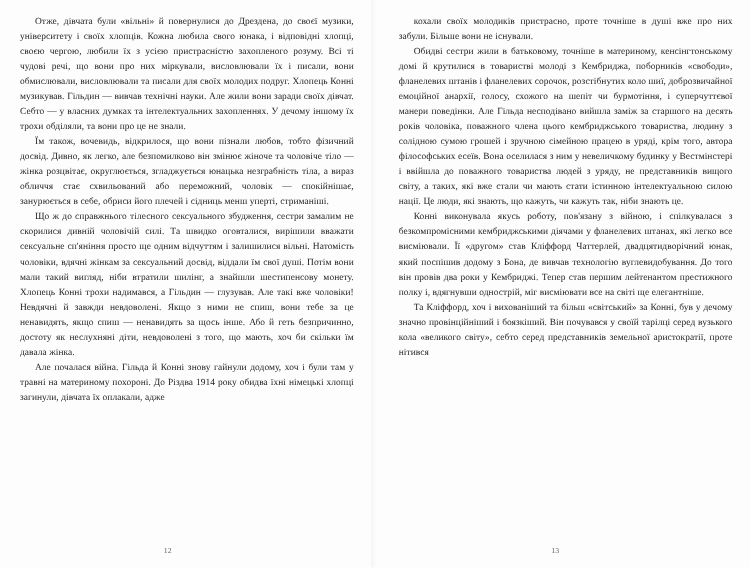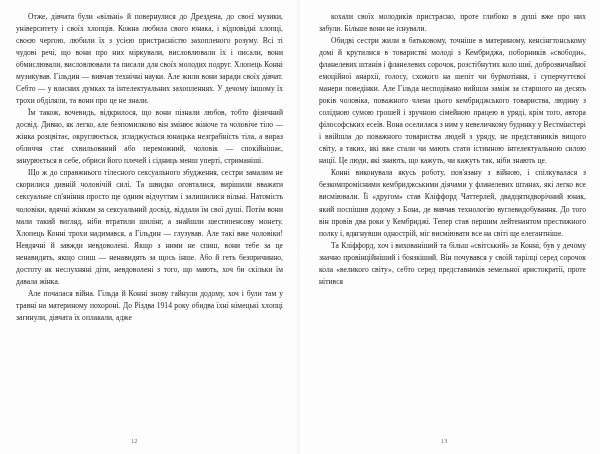--- a/index.html
+++ b/index.html
@@ -85,22 +85,22 @@
       <p>Отже, дівчата були «вільні» й повернулися до Дрездена, до своєї музики, університету і своїх хлопців. Кожна любила свого юнака, і відповідні хлопці, своєю чергою, любили їх з усією пристрасністю захопленого розуму. Всі ті чудові речі, що вони про них міркували, висловлювали їх і писали, вони обмислювали, висловлювали та писали для своїх молодих подруг. Хлопець Конні музикував. Гільдин — вивчав технічні науки. Але жили вони заради своїх дівчат. Себто — у власних думках та інтелектуальних захопленнях. У дечому іншому їх трохи обділяли, та вони про це не знали.</p>
       <p>Їм також, вочевидь, відкрилося, що вони пізнали любов, тобто фізичний досвід. Дивно, як легко, але безпомилково він змінює жіноче та чоловіче тіло — жінка розцвітає, округлюється, згладжується юнацька незграбність тіла, а вираз обличчя стає схвильований або переможний, чоловік — спокійнішає, занурюється в себе, обриси його плечей і сідниць менш уперті, стриманіші.</p>
       <p>Що ж до справжнього тілесного сексуального збудження, сестри замалим не скорилися дивній чоловічій силі. Та швидко оговталися, вирішили вважати сексуальне сп'яніння просто ще одним відчуттям і залишилися вільні. Натомість чоловіки, вдячні жінкам за сексуальний досвід, віддали їм свої душі. Потім вони мали такий вигляд, ніби втратили шилінг, а знайшли шестипенсову монету. Хлопець Конні трохи надимався, а Гільдин — глузував. Але такі вже чоловіки! Невдячні й завжди невдоволені. Якщо з ними не спиш, вони тебе за це ненавидять, якщо спиш — ненавидять за щось інше. Або й геть безпричинно, достоту як неслухняні діти, невдоволені з того, що мають, хоч би скільки їм давала жінка.</p>
       <p>Але почалася війна. Гільда й Конні знову гайнули додому, хоч і були там у травні на материному похороні. До Різдва 1914 року обидва їхні німецькі хлопці загинули, дівчата їх оплакали, адже</p>
     </div>
     <div class="folio folio-left">12</div>
   </div>
 
   <div class="page page-right">
     <div class="textblock">
-      <p>кохали своїх молодиків пристрасно, проте глибоко в душі вже про них забули. Більше вони не існували.</p>
+      <p>кохали своїх молодиків пристрасно, проте точніше в душі вже про них забули. Більше вони не існували.</p>
       <p>Обидві сестри жили в батьковому, точніше в материному, кенсінгтонському домі й крутилися в товаристві молоді з Кембриджа, поборників «свободи», фланелевих штанів і фланелевих сорочок, розстібнутих коло шиї, доброзвичайної емоційної анархії, голосу, схожого на шепіт чи бурмотіння, і суперчуттєвої манери поведінки. Але Гільда несподівано вийшла заміж за старшого на десять років чоловіка, поважного члена цього кембриджського товариства, людину з солідною сумою грошей і зручною сімейною працею в уряді, крім того, автора філософських есеїв. Вона оселилася з ним у невеличкому будинку у Вестмінстері і ввійшла до поважного товариства людей з уряду, не представників вищого світу, а таких, які вже стали чи мають стати істинною інтелектуальною силою нації. Це люди, які знають, що кажуть, чи кажуть так, ніби знають це.</p>
       <p>Конні виконувала якусь роботу, пов'язану з війною, і спілкувалася з безкомпромісними кембриджськими діячами у фланелевих штанах, які легко все висміювали. Її «другом» став Кліффорд Чаттерлей, двадцятидворічний юнак, який поспішив додому з Бона, де вивчав технологію вуглевидобування. До того він провів два роки у Кембриджі. Тепер став першим лейтенантом престижного полку і, вдягнувши однострій, міг висміювати все на світі ще елегантніше.</p>
-      <p>Та Кліффорд, хоч і вихованіший та більш «світський» за Конні, був у дечому значно провінційніший і боязкіший. Він почувався у своїй тарілці серед сорочок кола «великого світу», себто серед представників земельної аристократії, проте нітився</p>
+      <p>Та Кліффорд, хоч і вихованіший та більш «світський» за Конні, був у дечому значно провінційніший і боязкіший. Він почувався у своїй тарілці серед вузького кола «великого світу», себто серед представників земельної аристократії, проте нітився</p>
     </div>
     <div class="folio folio-right">13</div>
   </div>
 
   <div class="gutter"></div>
 </div>
 
 </body></html>

